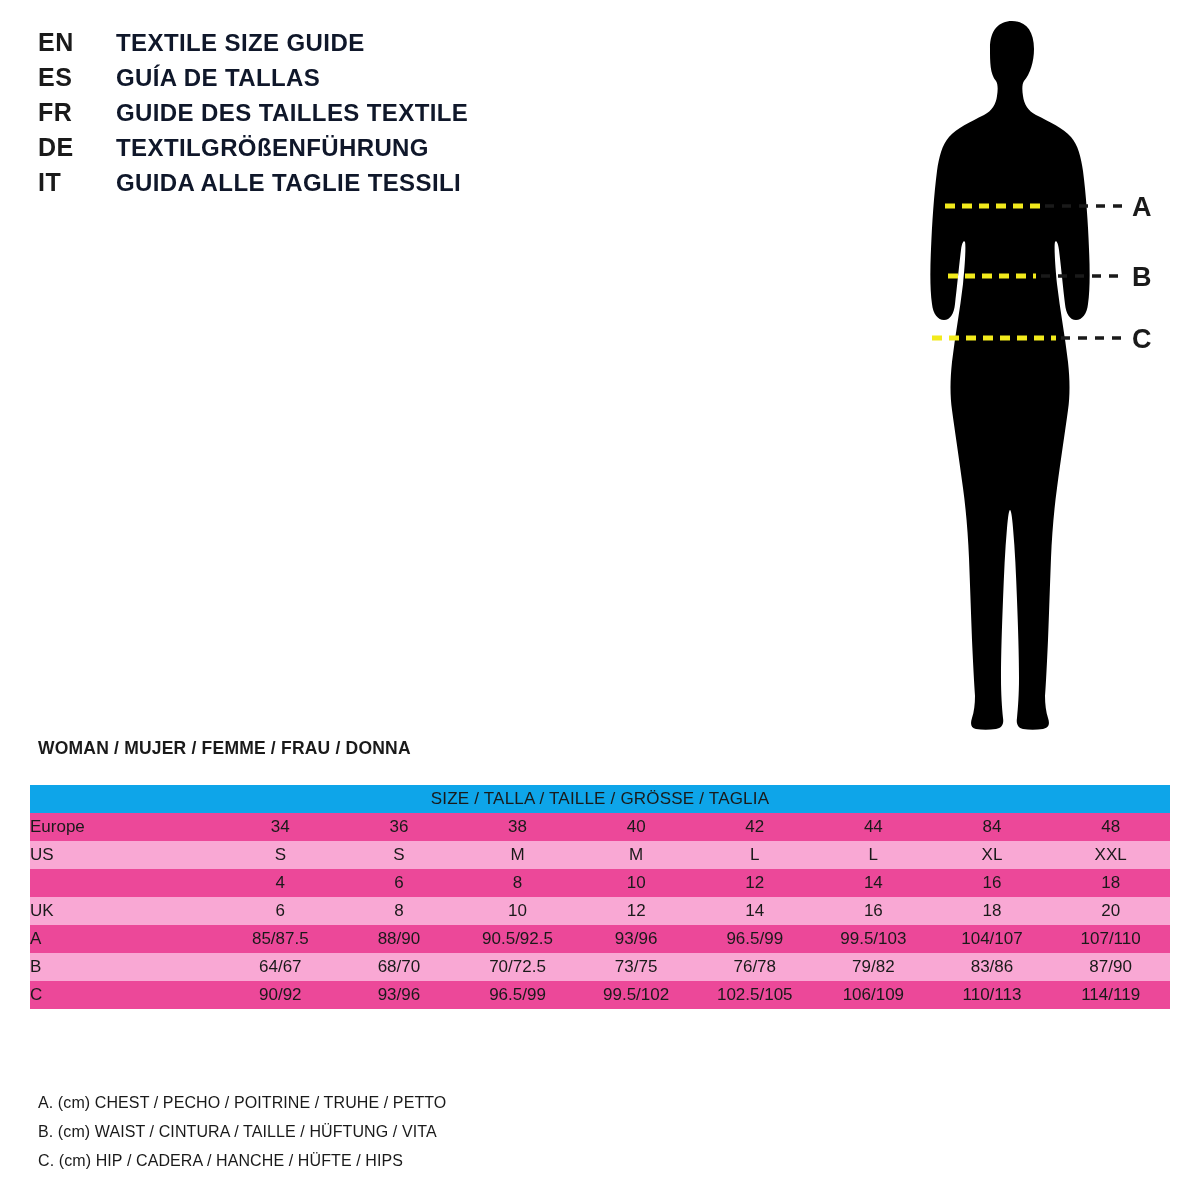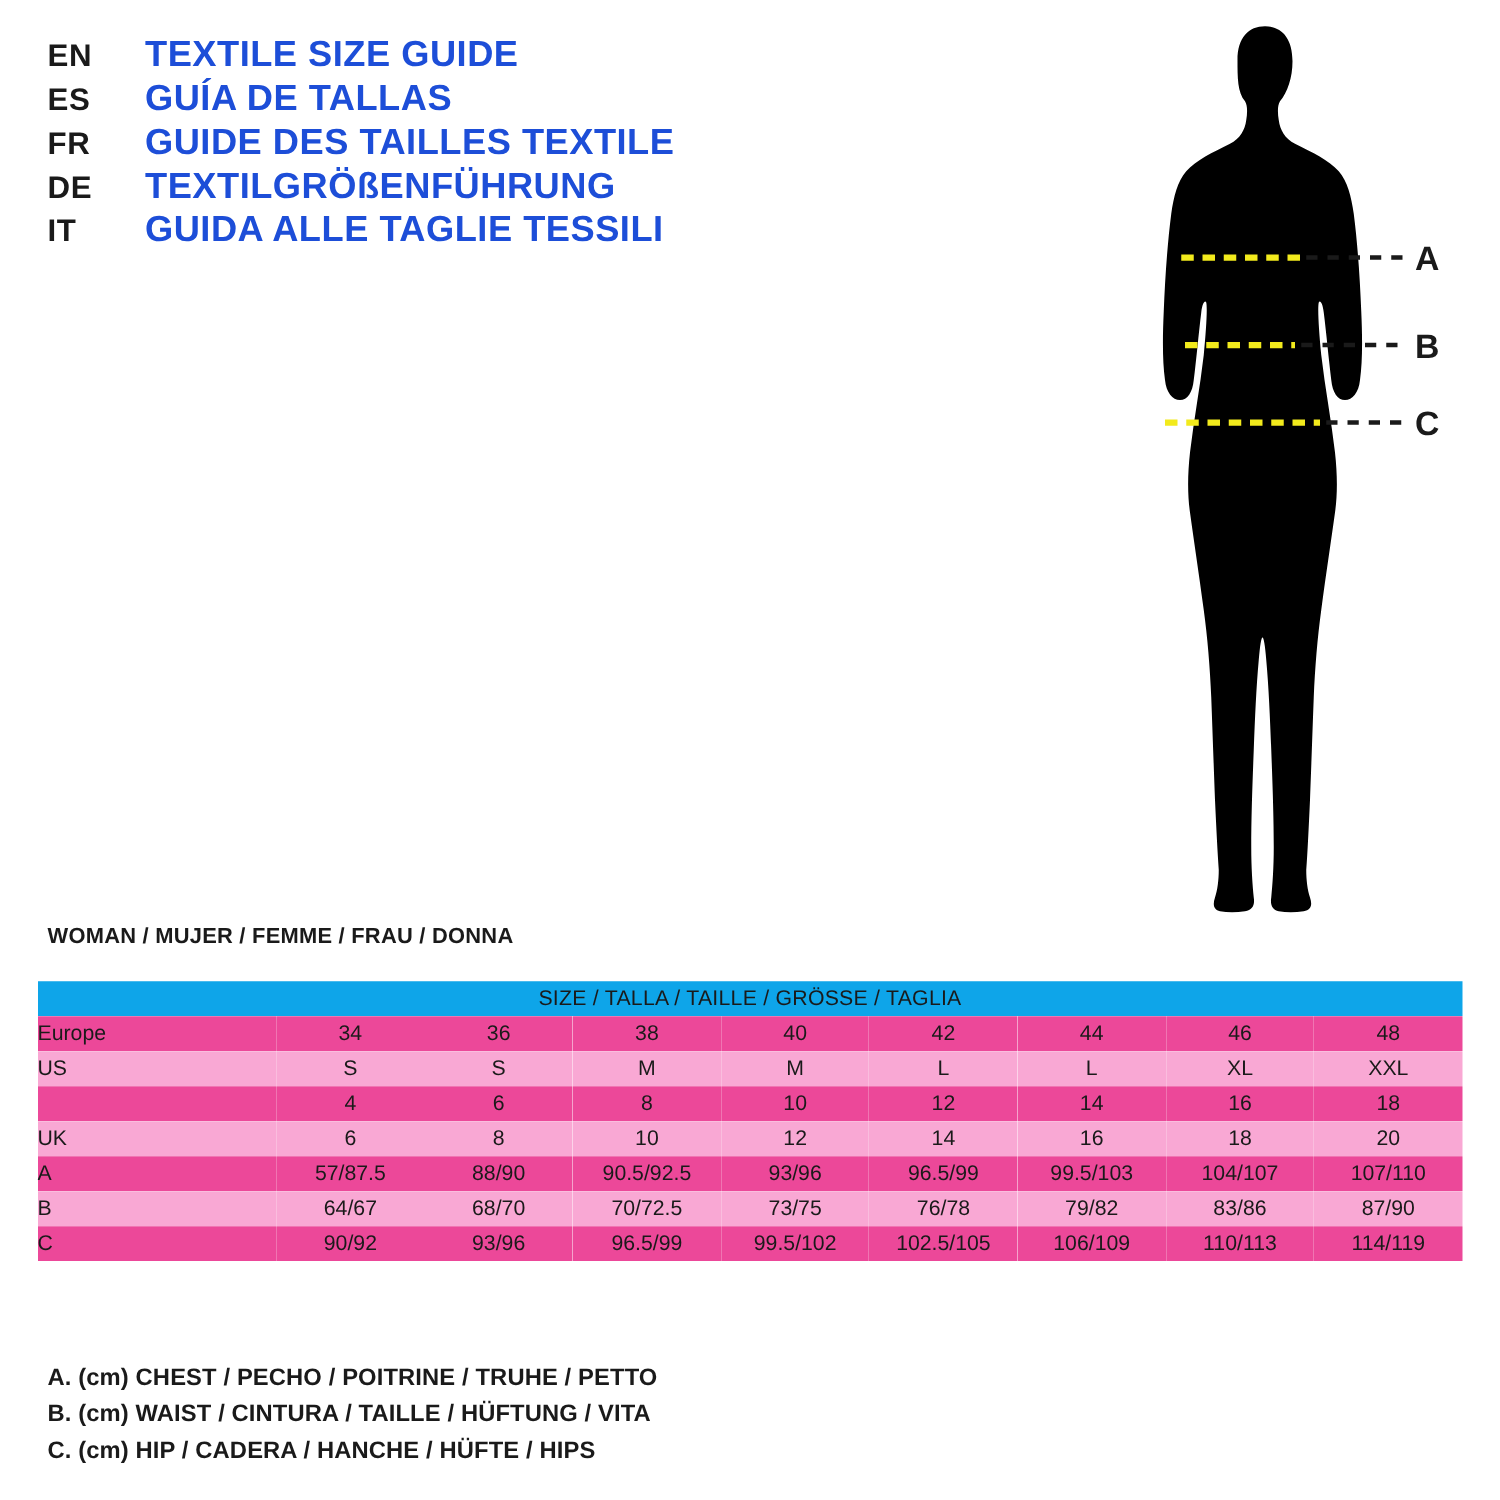--- a/index.html
+++ b/index.html
@@ -28,24 +28,24 @@
     height: 35px;
   }
   .title-lang {
     width: 78px;
     font-size: 25px;
     font-weight: bold;
     letter-spacing: 0.5px;
     color: #1a1a1a;
   }
   .title-text {
-    font-size: 29px;
+    font-size: 24px;
     font-weight: bold;
     letter-spacing: 0.4px;
-    color: #1d4ed8;
+    color: #0f172a;
     white-space: nowrap;
   }
 
   
   .figure-wrap {
     position: absolute;
     left: 860px; top: 18px;
     width: 330px; height: 720px;
   }
   .figure-wrap svg { display: block; }
@@ -100,22 +100,22 @@
   col.c-label { width: 190px; }
   col.c-size  { width: 118px; }
 
   
   .legend {
     position: absolute;
     left: 38px; top: 1088px;
     width: 700px;
   }
   .legend-line {
-    font-size: 19px;
-    font-weight: bold;
+    font-size: 16px;
+    font-weight: normal;
     letter-spacing: 0.1px;
     line-height: 29px;
     color: #1a1a1a;
     white-space: nowrap;
   }
 
   
   .marker-letter {
     font-family: "Liberation Sans", sans-serif;
     font-size: 27px;
@@ -249,21 +249,21 @@
         </tr>
 
         <tr class="row-plain">
           <td class="rowlabel">Europe</td>
           <td>34</td>
           <td>36</td>
           <td>38</td>
           <td>40</td>
           <td>42</td>
           <td>44</td>
-          <td>46</td>
+          <td>84</td>
           <td>48</td>
         </tr>
 
         <tr class="row-alt">
           <td class="rowlabel">US</td>
           <td>S</td>
           <td>S</td>
           <td>M</td>
           <td>M</td>
           <td>L</td>
@@ -291,21 +291,21 @@
           <td>10</td>
           <td>12</td>
           <td>14</td>
           <td>16</td>
           <td>18</td>
           <td>20</td>
         </tr>
 
         <tr class="row-plain">
           <td class="rowlabel">A</td>
-          <td>57/87.5</td>
+          <td>85/87.5</td>
           <td>88/90</td>
           <td>90.5/92.5</td>
           <td>93/96</td>
           <td>96.5/99</td>
           <td>99.5/103</td>
           <td>104/107</td>
           <td>107/110</td>
         </tr>
 
         <tr class="row-alt">

